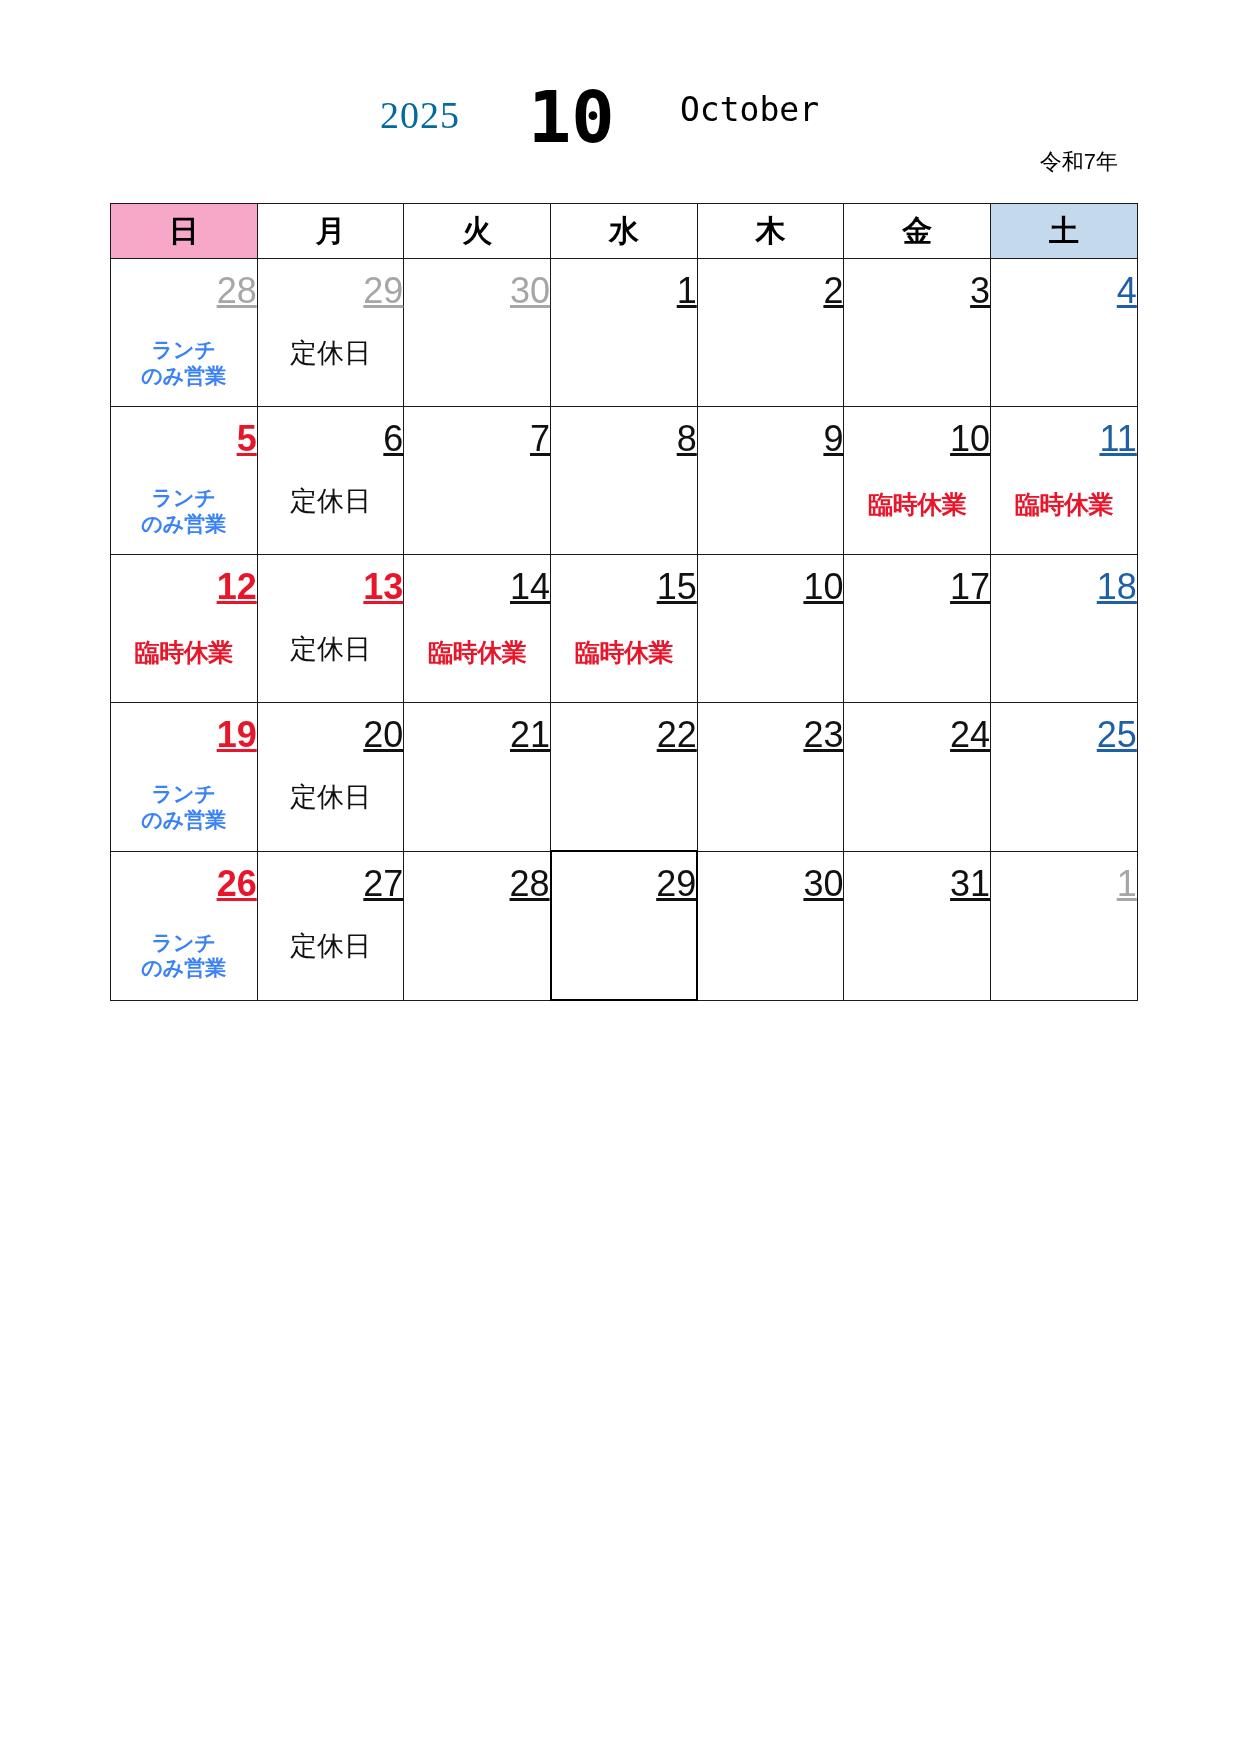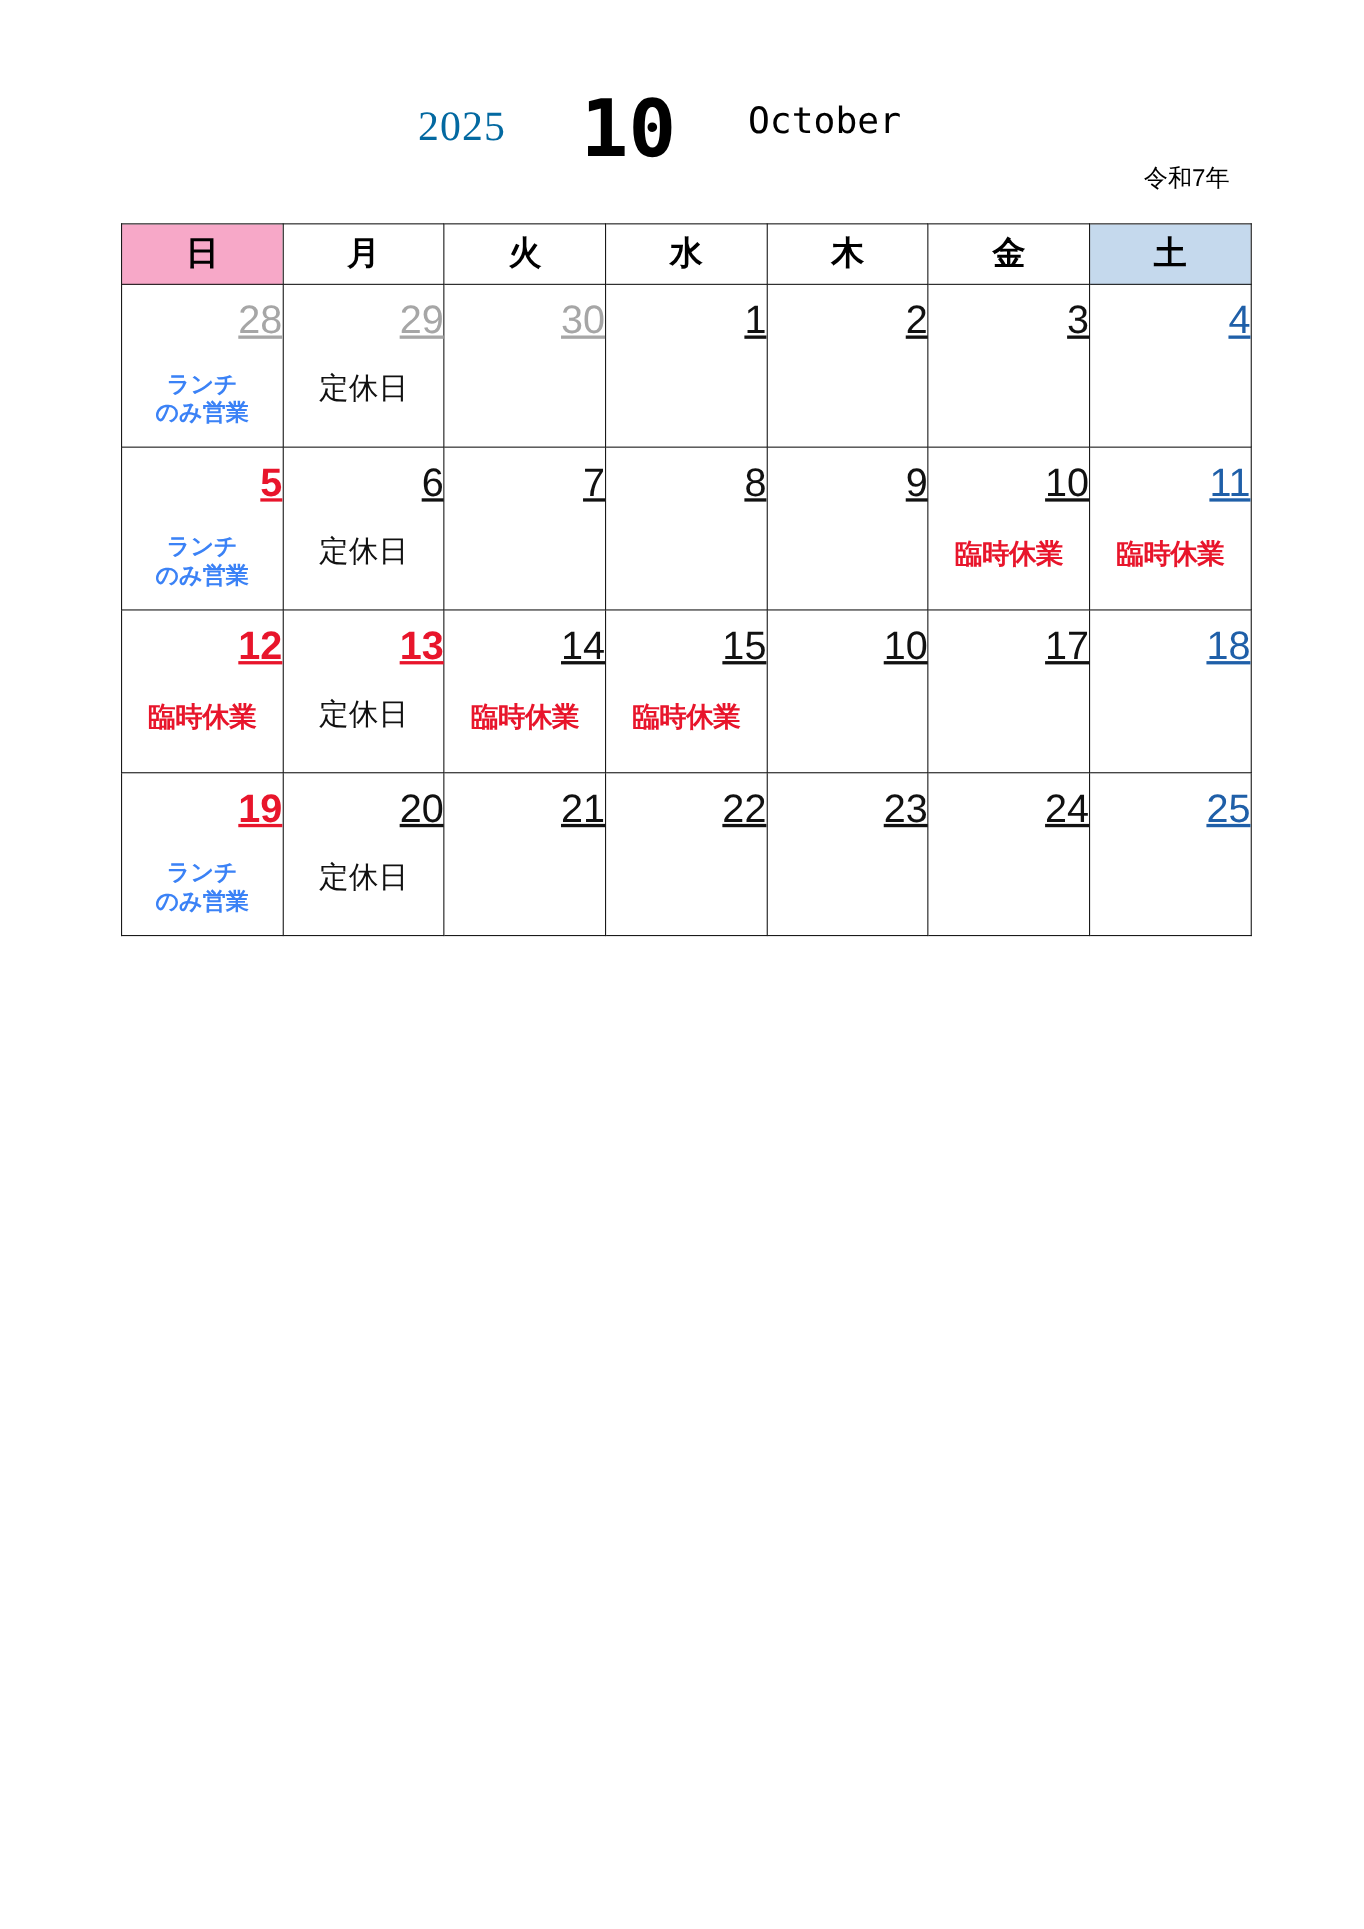--- a/index.html
+++ b/index.html
@@ -266,15 +266,43 @@
           <td class="day">
             <span class="daynum black">23</span>
           </td>
           <td class="day">
             <span class="daynum black">24</span>
           </td>
           <td class="day">
             <span class="daynum blue">25</span>
           </td>
         </tr>
+        <tr>
+          <td class="day">
+            <span class="daynum red">26</span>
+            <div class="note lunch">
+              <div>ランチ</div>
+              <div>のみ営業</div>
+            </div>
+          </td>
+          <td class="day">
+            <span class="daynum black">27</span>
+            <div class="note closed">定休日</div>
+          </td>
+          <td class="day">
+            <span class="daynum black">28</span>
+          </td>
+          <td class="day emph">
+            <span class="daynum black">29</span>
+          </td>
+          <td class="day">
+            <span class="daynum black">30</span>
+          </td>
+          <td class="day">
+            <span class="daynum black">31</span>
+          </td>
+          <td class="day">
+            <span class="daynum grey">1</span>
+          </td>
+        </tr>
       </tbody>
   </table>
 </div>
 
 </body></html>

